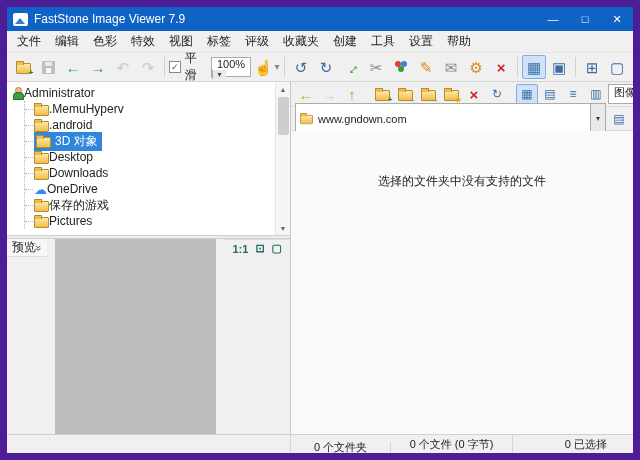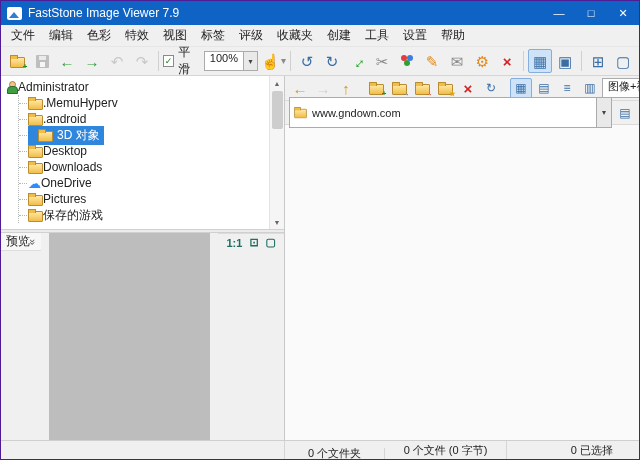--- a/index.html
+++ b/index.html
@@ -1,18 +1,18 @@
 <!DOCTYPE html>
 <html><head>
 <meta charset="utf-8">
 <style>
   * { margin:0; padding:0; box-sizing:border-box; font-family:"Liberation Sans", sans-serif; }
   html,body { background:#ffffff; }
   .window{ width:640px; height:460px; display:flex; flex-direction:column;
-           border:1px solid #4c1d95; background:#7f1d1d; font-size:12px; color:#222; overflow:hidden;}
+           border:7px solid #4c1d95; background:#7f1d1d; font-size:12px; color:#222; overflow:hidden;}
 
   
   .titlebar{ height:24px; background:#0f63c5; color:#fff; display:flex; align-items:center; padding-left:6px; flex:0 0 auto;}
   .app-ico{ width:15px; height:13px; background:#fff; border-radius:2px; position:relative; }
   .app-ico::after{ content:""; position:absolute; left:2px; bottom:2px; border-left:5px solid transparent;
                    border-right:5px solid transparent; border-bottom:6px solid #2f7fd0;}
   .title-text{ margin-left:6px; font-size:12px; white-space:nowrap;}
   .title-sp{ flex:1; }
   .title-btn{ width:32px; height:24px; display:flex; align-items:center; justify-content:center;
               color:#fff; font-size:11px; background:transparent; border:none; }
@@ -31,21 +31,21 @@
   .tbtn.disabled{ opacity:.4; filter:grayscale(1); }
   .sep{ width:1px; height:20px; background:#d0d0d0; margin:0 3px; }
   .g{ line-height:1; }
   .c-green{ color:#2ca02c; } .c-gold{ color:#d79a16; } .c-blue{ color:#3a6ea5; }
   .c-red{ color:#d22222; font-weight:bold; } .c-orange{ color:#e08a1e; }
   .c-gray{ color:#8b8b8b; } .c-brown{ color:#c88a3a; }
   .fs15{ font-size:15px; } .fs12{ font-size:12px; } .fs10{ font-size:10px; }
 
   .chkbox{ width:12px; height:12px; border:1px solid #8a8a8a; background:#fff; display:flex;
            align-items:center; justify-content:center; font-size:9px; color:#1a7a1a; margin-right:3px;}
-  .combo{ display:flex; border:1px solid #ababab; background:#fff; height:20px; margin:0 2px;}
+  .combo{ display:flex; border:1px solid #ababab; background:#fff; height:20px; margin:0 2px;flex-direction:column;}
   .combo .val{ padding:0 5px; font-size:11px; white-space:nowrap; }
   .combo .drop{ width:14px; align-self:stretch; background:#e9e9e9; border-left:1px solid #ababab;
                 display:flex; align-items:center; justify-content:center; font-size:8px; color:#444; }
 
   
   .folder-ico{ position:relative; width:15px; height:11px; margin-top:2px;
                background:linear-gradient(#ffe9a8,#f2bd46); border:1px solid #b98d2f; border-radius:1px; flex:0 0 auto;}
   .folder-ico::before{ content:""; position:absolute; top:-3px; left:-1px; width:6px; height:3px;
                background:#f2bd46; border:1px solid #b98d2f; border-bottom:none; border-radius:1px 1px 0 0;}
   .ov::after{ position:absolute; font-size:8px; font-weight:bold; right:-4px; bottom:-4px; }
@@ -65,21 +65,21 @@
   .user-ico::after{ content:""; position:absolute; bottom:0; left:2px; width:9px; height:6px;
                     background:#3f9e3f; border-radius:4px 4px 0 0; border:1px solid #2b6f2b;}
 
   
   .main{ flex:1; display:flex; min-height:0; }
   .left{ width:284px; flex:0 0 auto; display:flex; flex-direction:column; background:#fff; border-right:1px solid #c8c8c8;}
   .tree{ position:relative; height:153px; overflow:hidden; padding:3px 16px 0 4px; background:#fff; flex:0 0 auto;}
   .tree-row{ height:16px; display:flex; align-items:center; gap:0; white-space:nowrap; }
   .tree-children{ margin-left:13px; border-left:1px dotted #b5b5b5; }
   .tree-children .tree-row::before{ content:""; width:8px; border-top:1px dotted #b5b5b5; margin-right:1px; flex:0 0 auto;}
-  .sel{ display:inline-flex; align-items:center; gap:4px; background:#2f86dd; color:#fff; padding:1px 4px 1px 10px; }
+  .sel{ display:inline-flex; align-items:center; gap:4px; background:#2f86dd; color:#fff; padding:1px 4px 1px 2px; }
   .vscroll{ position:absolute; top:0; right:0; bottom:0; width:15px; background:#f5f5f5;
             border-left:1px solid #e3e3e3; display:flex; flex-direction:column; align-items:center;}
   .vscroll .arr{ height:14px; width:15px; display:flex; align-items:center; justify-content:center;
                  font-size:7px; color:#666; }
   .vscroll .thumb{ width:11px; height:38px; background:#cdcdcd; border-radius:2px; margin-top:1px; }
   .vscroll .track{ flex:1; }
 
   .hsplit{ height:4px; background:#ececec; border-top:1px solid #d0d0d0; border-bottom:1px solid #d0d0d0; flex:0 0 auto;}
   .preview{ flex:1; display:flex; flex-direction:row; min-height:0; background:#f0f0f0;gap:8px;}
   .preview-header{ height:18px; display:flex; align-items:center; padding:0 5px;
@@ -251,25 +251,25 @@
           <div class="tree-row">
             <span class="folder-ico"></span>
             <span>Downloads</span>
           </div>
           <div class="tree-row">
             <span class="g" style="color:#2a8cff;font-size:13px">☁</span>
             <span>OneDrive</span>
           </div>
           <div class="tree-row">
             <span class="folder-ico"></span>
+            <span>保存的游戏</span>
+          </div>
+          <div class="tree-row">
+            <span class="folder-ico"></span>
             <span>Pictures</span>
-          </div>
-          <div class="tree-row">
-            <span class="folder-ico"></span>
-            <span>保存的游戏</span>
           </div>
         </div>
         <div class="vscroll">
           <span class="arr">▲</span>
           <span class="thumb"></span>
           <span class="track"></span>
           <span class="arr">▼</span>
         </div>
       </div>
 
@@ -344,20 +344,23 @@
         <span class="addr-combo">
           <span class="folder-ico"></span>
           <span class="txt">www.gndown.com</span>
           <span class="drop">▾</span>
         </span>
         <button class="tbtn small">
           <span class="g c-blue fs12">▤</span>
         </button>
       </div>
 
+      <div class="content">
+        <span class="empty-msg">选择的文件夹中没有支持的文件</span>
+      </div>
     </div>
   </div>
 
   <div class="statusbar">
     <span class="scell first"></span>
     <span class="scell c1">0 个文件夹</span>
     <span class="scell c2">0 个文件 (0 字节)</span>
     <span class="scell last">0 已选择</span>
   </div>
 

